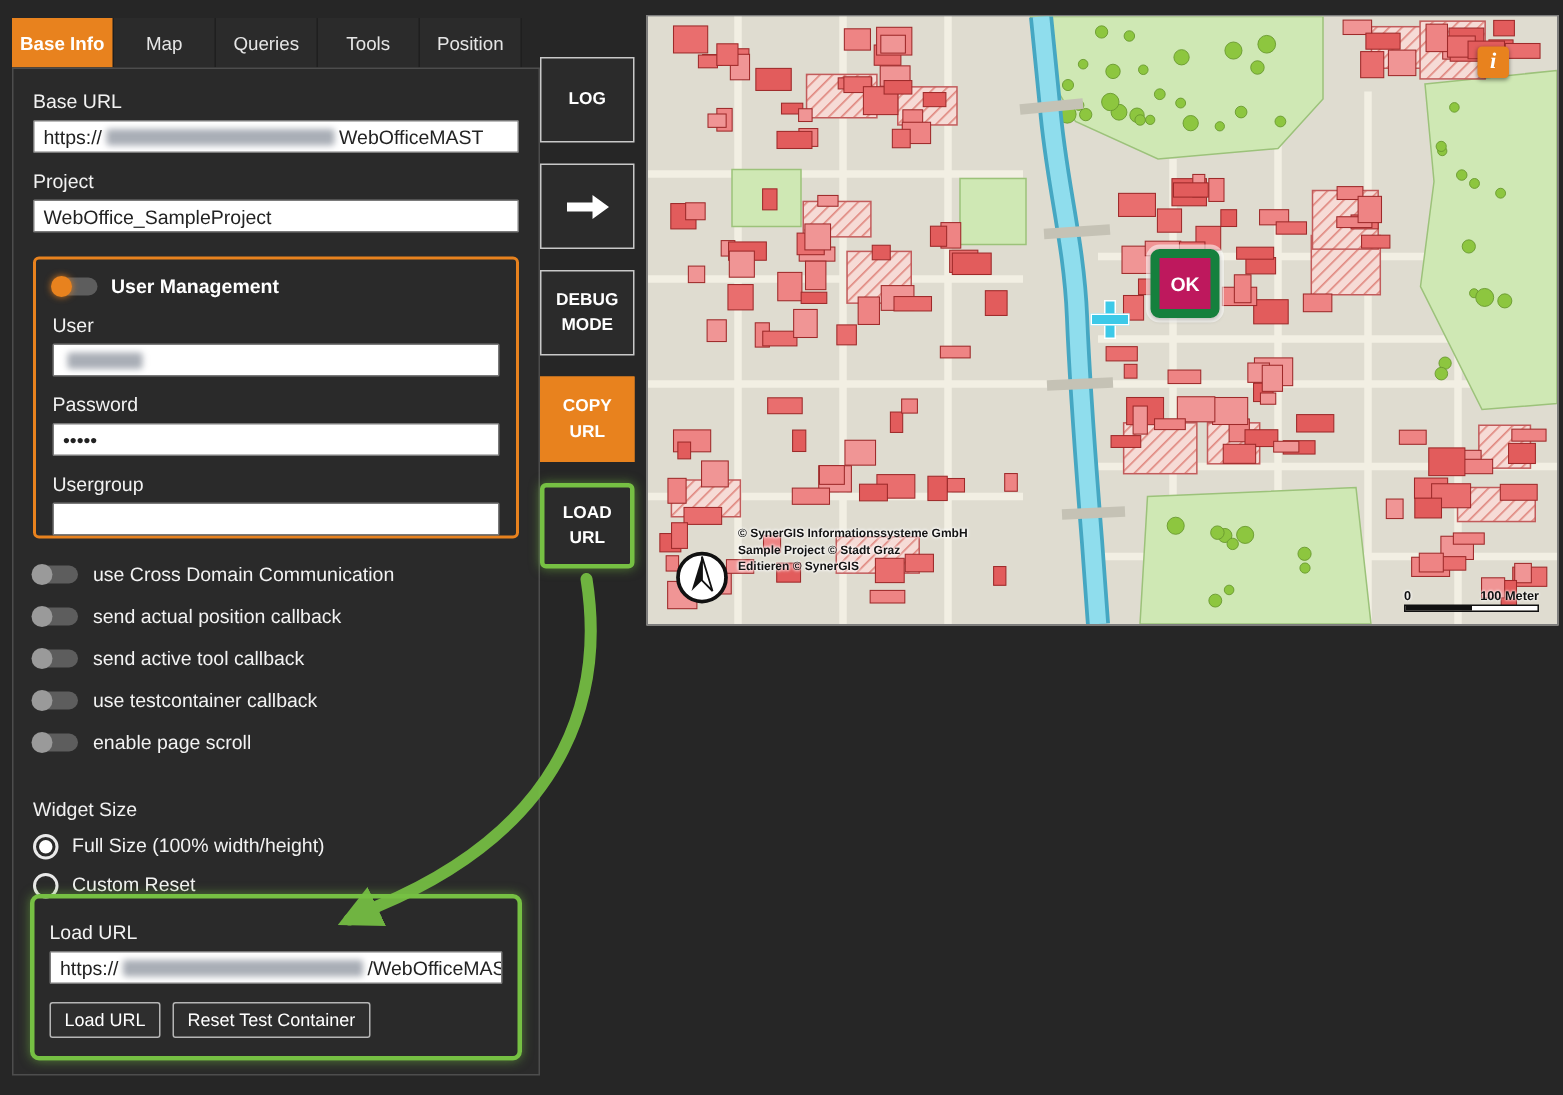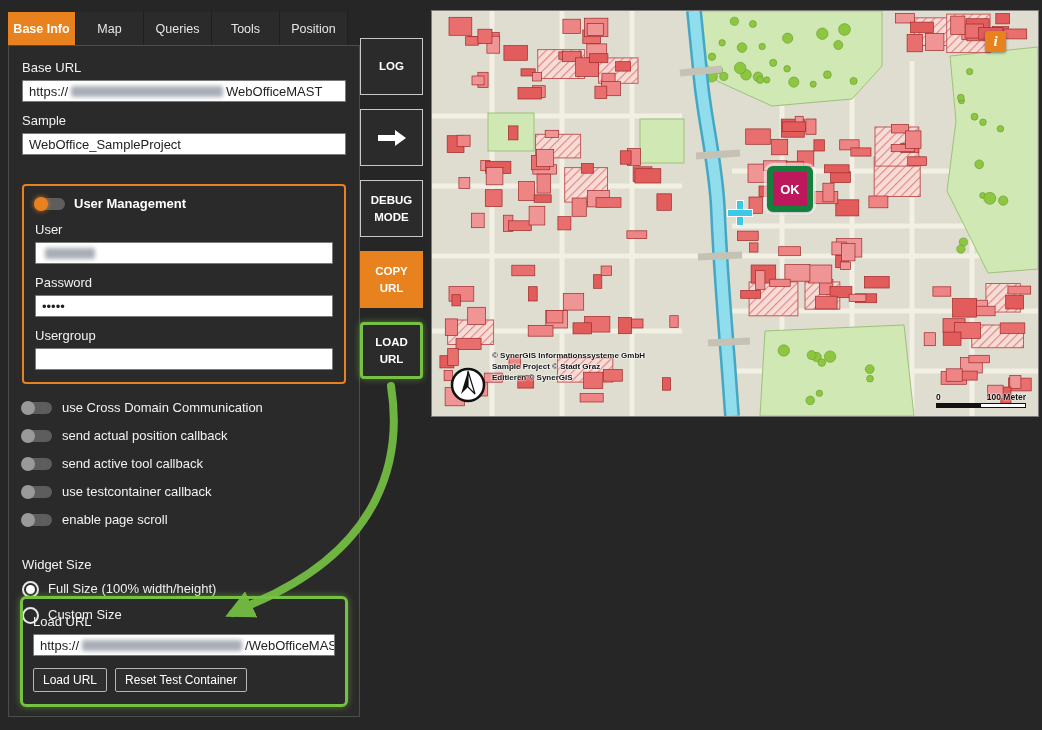--- a/index.html
+++ b/index.html
@@ -14,21 +14,21 @@
   
   .panel{position:absolute;left:8px;top:45px;width:352px;height:672px;background:#2a2a2a;
          border:1px solid #4d4d4d;box-sizing:border-box;padding:10px 13px;}
   .flabel{color:#f2f2f2;font-size:13px;margin:11px 0 5px;}
   .flabel.first{margin-top:4px;}
   .tinput,.fauxinput{width:100%;box-sizing:border-box;background:#fff;border:1px solid #7a7a7a;
          height:22px;font-size:13px;color:#222;padding:0 6px;border-radius:1px;}
   .fauxinput{display:flex;align-items:center;overflow:hidden;white-space:nowrap;cursor:text;}
   .redact{display:inline-block;height:11px;border-radius:2px;background:#a9aeb6;filter:blur(2px);margin:0 3px;flex:0 0 auto;}
 
-  .fieldset{border:2px solid #E8821E;border-radius:4px;padding:10px 11px 12px;margin-top:29px;}
+  .fieldset{border:2px solid #E8821E;border-radius:4px;padding:10px 11px 0;margin-top:16px;}
   .fs-header{display:flex;align-items:center;gap:9px;color:#fff;font-weight:bold;font-size:13px;}
 
   .toggle{width:30px;height:12px;border-radius:6px;background:#5d5d5d;position:relative;flex:0 0 auto;cursor:pointer;}
   .toggle .knob{width:14px;height:14px;border-radius:50%;background:#9a9a9a;position:absolute;left:-1px;top:-1px;}
   .toggle.on .knob{background:#E8821E;box-shadow:0 0 5px rgba(232,130,30,.9);}
 
   .toggles{margin-top:16px;}
   .togglerow{display:flex;align-items:center;gap:10px;margin:13px 0;color:#f2f2f2;font-size:13px;}
 
   .widget{margin-top:30px;}
@@ -88,21 +88,21 @@
 
   <div class="panel">
 
     <div class="flabel first">Base URL</div>
     <div class="fauxinput">
       <span>https://</span>
       <span class="redact" style="width:152px"></span>
       <span>WebOfficeMAST</span>
     </div>
 
-    <div class="flabel">Sample</div>
+    <div class="flabel">Project</div>
     <input class="tinput" type="text" value="WebOffice_SampleProject" style="">
 
     <div class="fieldset">
       <div class="fs-header">
         <span class="toggle on">
             <span class="knob"></span>
           </span>
         <span>User Management</span>
       </div>
       <div class="flabel">User</div>
@@ -149,21 +149,21 @@
     </div>
 
     <div class="widget">
       <div class="flabel">Widget Size</div>
       <div class="radiorow">
         <span class="radio selected"></span>
         <span>Full Size (100% width/height)</span>
       </div>
       <div class="radiorow">
         <span class="radio"></span>
-        <span>Custom Size</span>
+        <span>Custom Reset</span>
       </div>
     </div>
 
     <div class="loadbox">
       <div class="flabel">Load URL</div>
       <div class="fauxinput">
         <span>https://</span>
         <span class="redact" style="width:160px"></span>
         <span>/WebOfficeMAST</span>
       </div>

